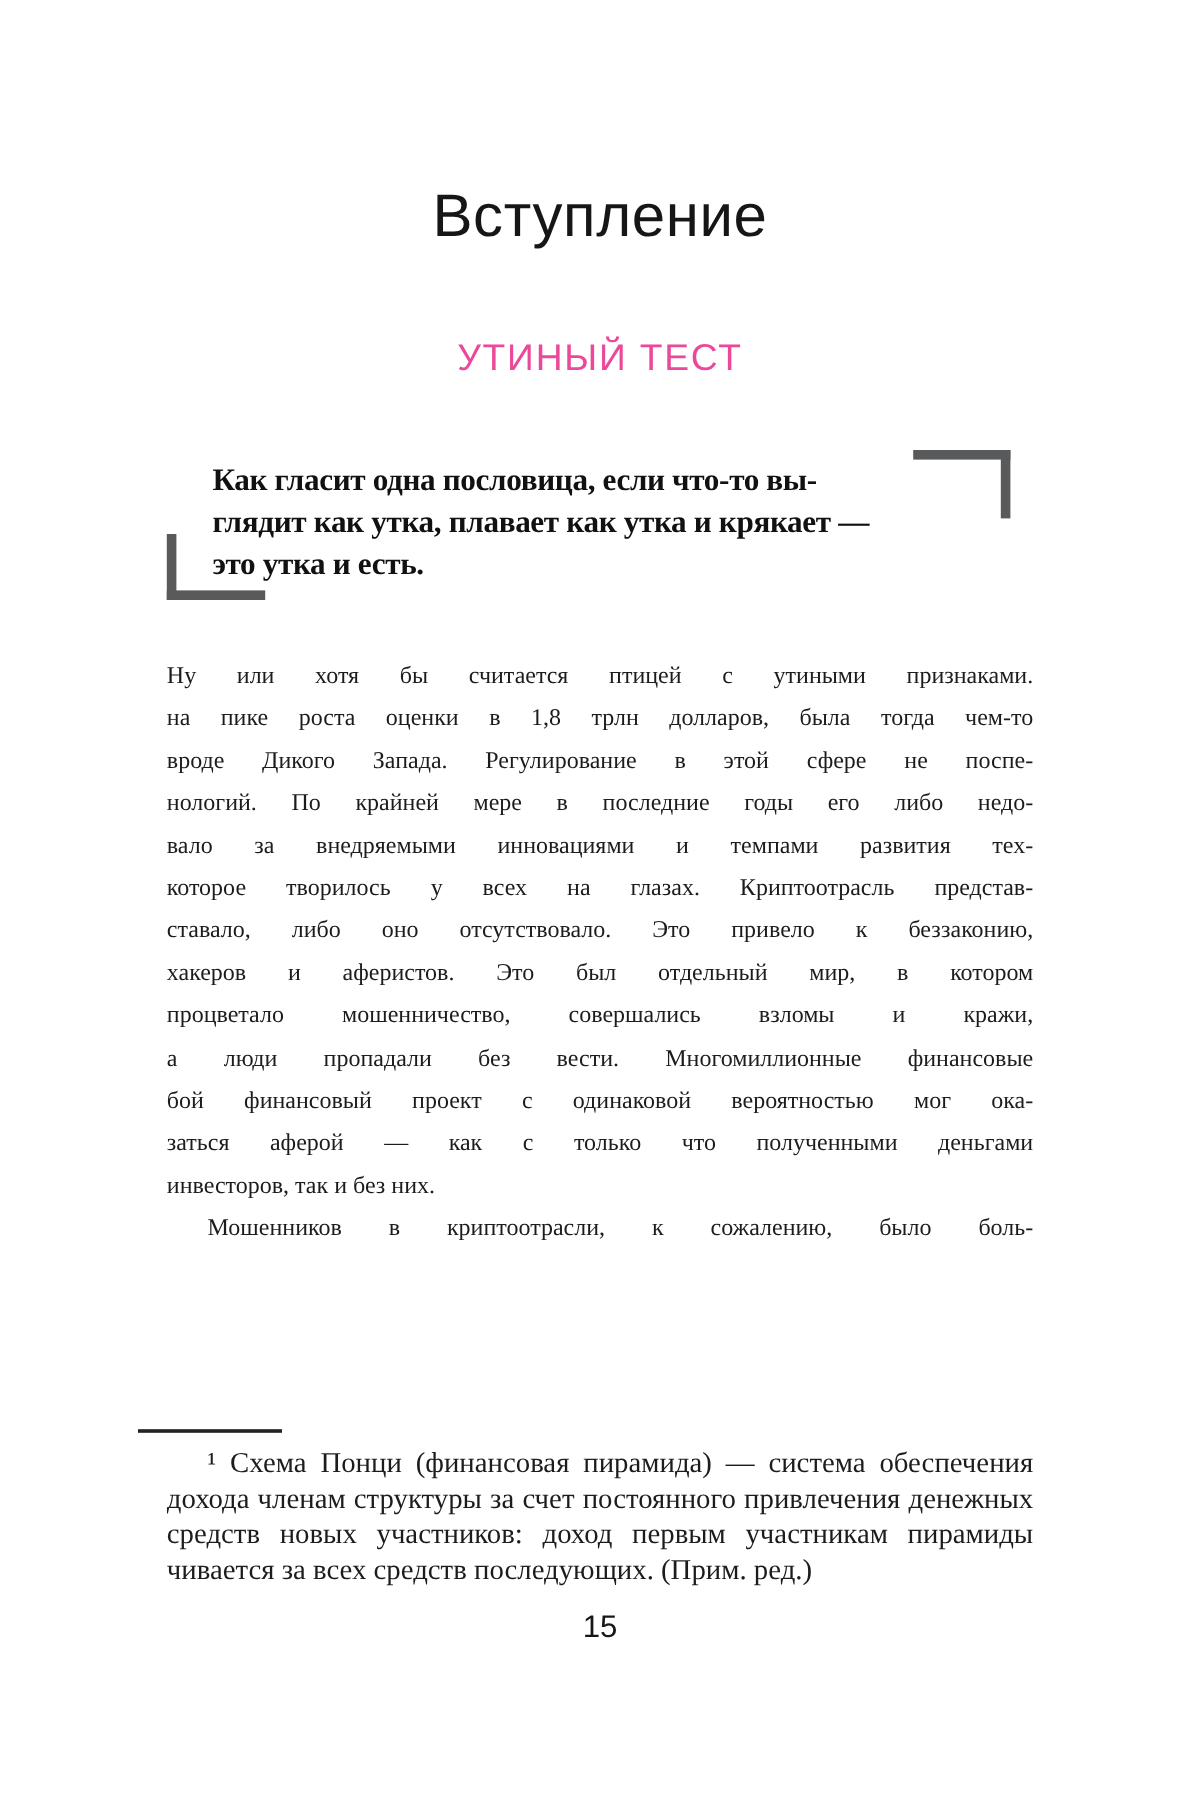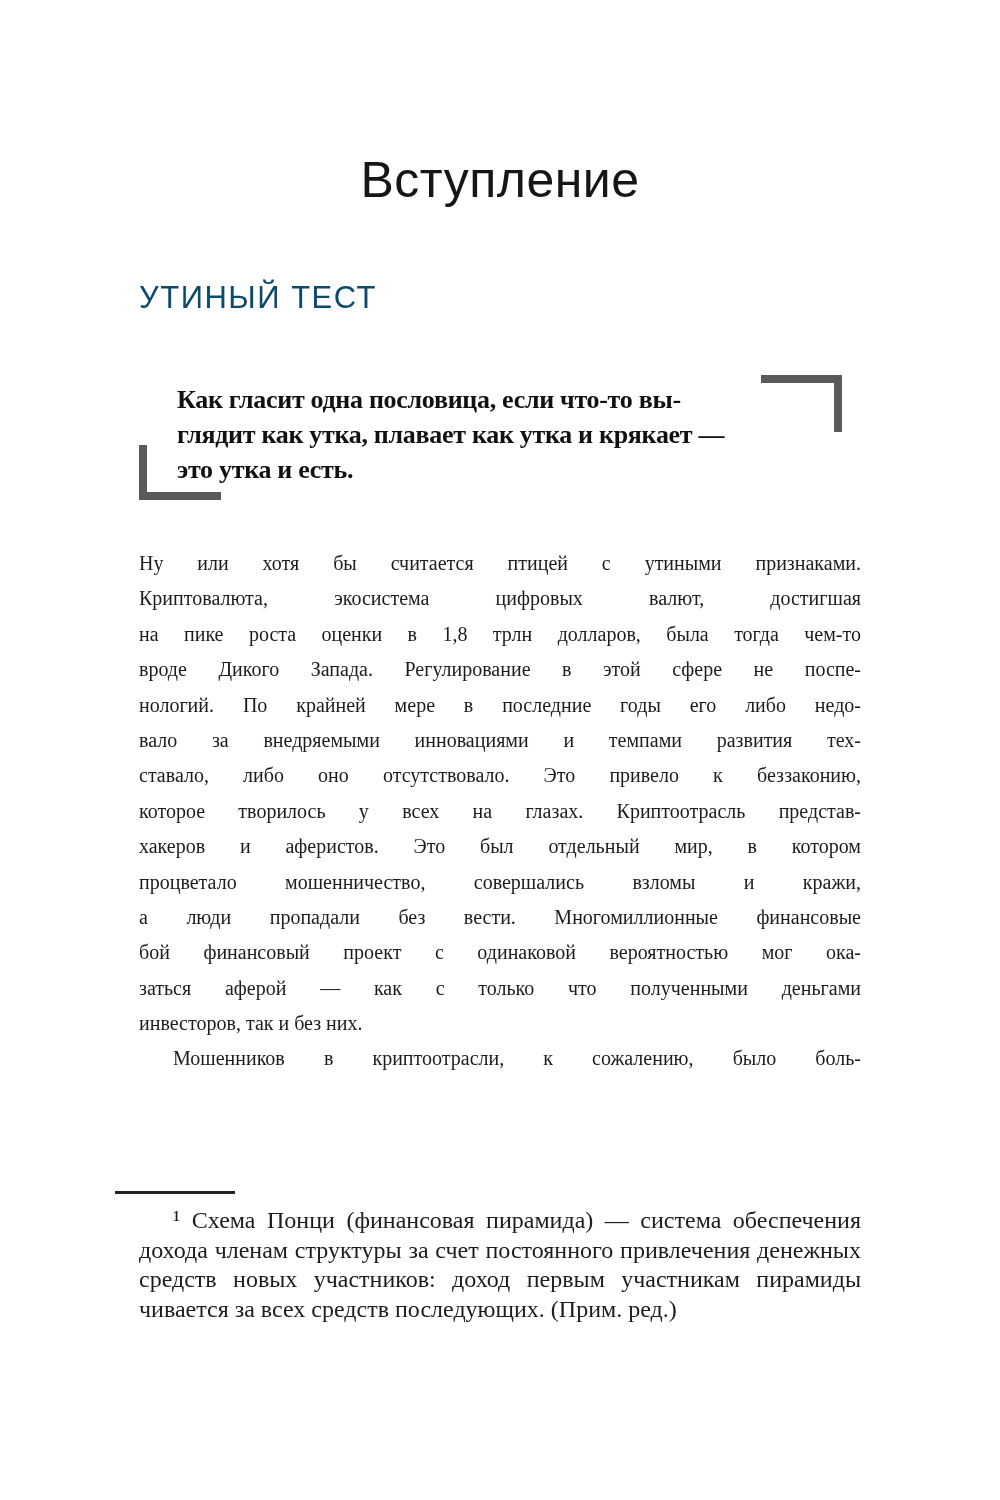--- a/index.html
+++ b/index.html
@@ -13,24 +13,24 @@
   }
   .column { position:absolute; left:111px; width:722px;margin-left:28px; }
 
   .chapter-title {
     top:152px; text-align:center;
     font-family:"Liberation Sans", sans-serif;
     font-weight:400; font-size:50px; line-height:56px;
     letter-spacing:0.5px; color:#161616;
   }
   .section-title {
-    top:280px; 
+    top:280px; text-align:center;
     font-family:"Liberation Sans", sans-serif;
     font-weight:400; font-size:31px; line-height:36px;
-    letter-spacing:1.5px; color:#0c4a6e;
+    letter-spacing:1.5px; color:#ec4899;
   }
 
   .epigraph { top:375px; height:132px; }
   .epigraph-text {
     position:absolute; left:38px; top:7px; width:646px;
     font-family:Liberation Serif, serif;
     font-weight:700; font-size:26px; letter-spacing:-0.3px;
     color:#111111;
   }
   .eline { height:35px; line-height:35px; white-space:nowrap; }
@@ -80,39 +80,39 @@
     <div class="bracket-bl"></div>
     <div class="epigraph-text">
         <div class="eline">Как гласит одна пословица, если что-то вы-</div>
         <div class="eline">глядит как утка, плавает как утка и крякает —</div>
         <div class="eline">это утка и есть.</div>
       </div>
   </div>
 
   <div class="column body-text">
       <div class="bline just">Ну или хотя бы считается птицей с утиными признаками.</div>
-      <div class="bline just">Криптовалюта, экосистема цифровых валют, достигшая</div>
       <div class="bline just">на пике роста оценки в 1,8 трлн долларов, была тогда чем-то</div>
       <div class="bline just">вроде Дикого Запада. Регулирование в этой сфере не поспе-</div>
       <div class="bline just">нологий. По крайней мере в последние годы его либо недо-</div>
       <div class="bline just">вало за внедряемыми инновациями и темпами развития тех-</div>
+      <div class="bline just">которое творилось у всех на глазах. Криптоотрасль представ-</div>
       <div class="bline just">ставало, либо оно отсутствовало. Это привело к беззаконию,</div>
-      <div class="bline just">которое творилось у всех на глазах. Криптоотрасль представ-</div>
       <div class="bline just">хакеров и аферистов. Это был отдельный мир, в котором</div>
       <div class="bline just">процветало мошенничество, совершались взломы и кражи,</div>
       <div class="bline just">а люди пропадали без вести. Многомиллионные финансовые</div>
       <div class="bline just">бой финансовый проект с одинаковой вероятностью мог ока-</div>
       <div class="bline just">заться аферой — как с только что полученными деньгами</div>
       <div class="bline">инвесторов, так и без них.</div>
       <div class="bline just indent">Мошенников в криптоотрасли, к сожалению, было боль-</div>
     </div>
 
   <div class="footnote-rule"></div>
 
   <div class="column footnote-text">
       <div class="fline just indent">¹ Схема Понци (финансовая пирамида) — система обеспечения</div>
       <div class="fline just">дохода членам структуры за счет постоянного привлечения денежных</div>
       <div class="fline just">средств новых участников: доход первым участникам пирамиды выпла-</div>
       <div class="fline">чивается за всех средств последующих. (Прим. ред.)</div>
     </div>
 
+  <div class="column page-number">15</div>
 
 </div>
 
 </body></html>

